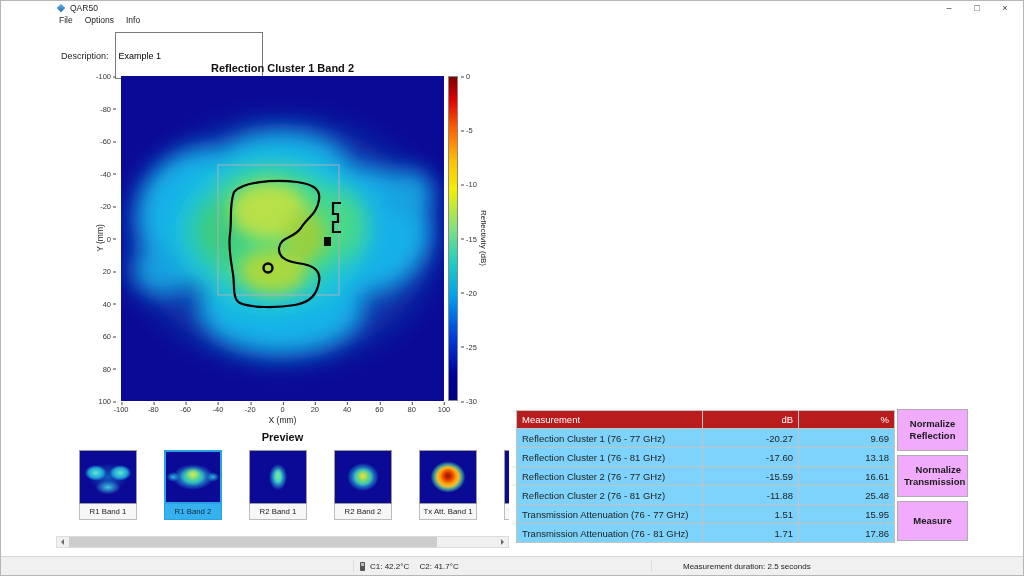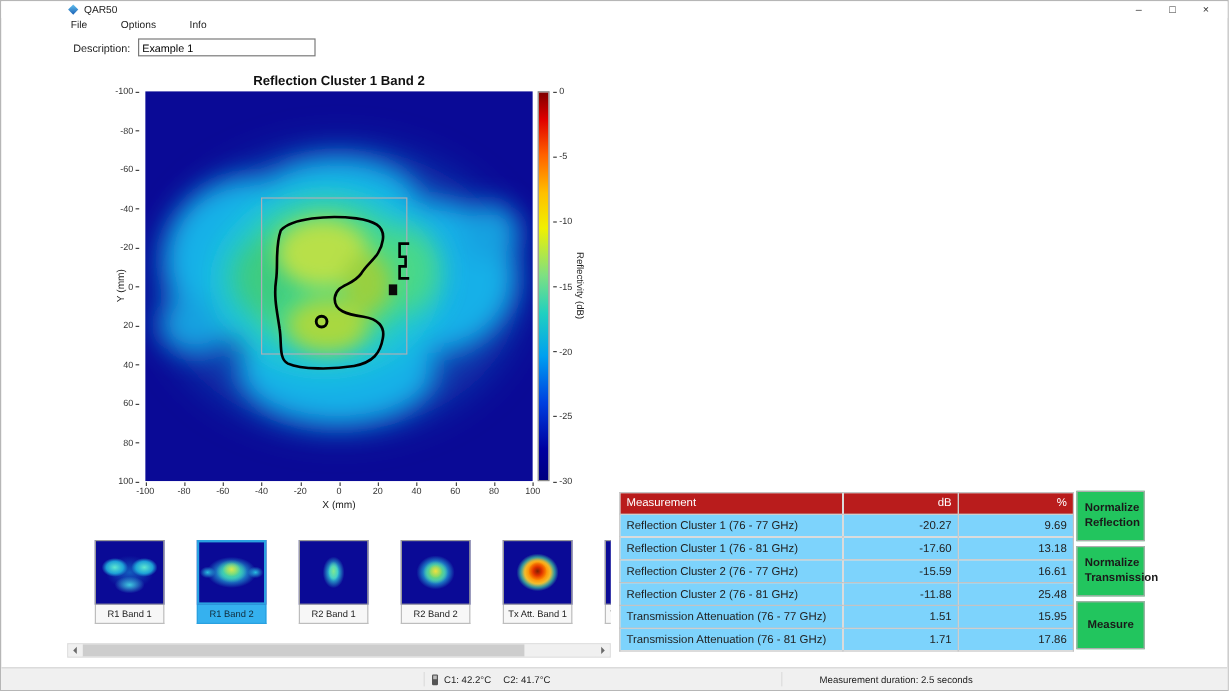--- a/index.html
+++ b/index.html
@@ -6,27 +6,27 @@
   #app{position:relative;width:1024px;height:576px;background:#ffffff;overflow:hidden;border:1px solid #b6b6b6;box-sizing:border-box;}
 
   
   .titlebar{position:absolute;left:0;top:0;width:100%;height:14px;background:#ffffff;}
   .appicon{position:absolute;left:57px;top:4px;width:6px;height:6px;background:linear-gradient(135deg,#62c2f0,#1a5fb4);transform:rotate(45deg);}
   .apptitle{position:absolute;left:69px;top:2px;font-size:8.5px;color:#222;}
   .wincontrols{position:absolute;right:4px;top:0;height:14px;display:flex;}
   .wbtn{width:28px;height:14px;text-align:center;font-size:9px;line-height:14px;color:#333;cursor:pointer;}
 
   
-  .menubar{position:absolute;left:52px;top:13px;height:12px;display:flex;gap:16px;}
+  .menubar{position:absolute;left:52px;top:13px;height:12px;display:flex;gap:0;}
   .menu-item{font-size:8.5px;color:#222;padding:1px 6px;cursor:pointer;}
 
   
   .desc-row{position:absolute;left:60px;top:31px;display:flex;align-items:center;gap:6px;}
   .desc-row label{font-size:9px;color:#222;}
-  .desc-row input{width:140px;height:13px;border:1px solid #7a7a7a;font-size:9px;padding:0 3px;font-family:"Liberation Sans",sans-serif;}
+  .desc-row input{width:140px;height:13px;border:1px solid #7a7a7a;font-size:9px;padding:16px 3px;font-family:"Liberation Sans",sans-serif;}
 
   
   .chart-title{position:absolute;left:120px;top:61px;width:323px;text-align:center;font-size:11px;font-weight:bold;color:#111;}
   .plot{position:absolute;left:120px;top:75px;width:323px;height:325px;}
   .plot svg{display:block;}
   #x-ticks{position:absolute;left:120px;top:402px;width:323px;height:10px;}
   .xtick{position:absolute;top:2px;transform:translateX(-50%);font-size:7.5px;color:#333;}
   .xtick::before{content:'';position:absolute;left:50%;top:-3px;width:1px;height:3px;background:#444;}
   #y-ticks{position:absolute;left:90px;top:75px;width:26px;height:325px;}
   .ytick{position:absolute;right:6px;transform:translateY(-50%);font-size:7.5px;color:#333;}
@@ -105,21 +105,21 @@
   .sthumb{position:absolute;left:0;top:0;height:100%;width:368px;background:#cdcdcd;cursor:pointer;}
 
   
   .mtable{position:absolute;left:515px;top:409px;width:378px;border-collapse:collapse;font-size:9.5px;color:#222;table-layout:fixed;}
   .mtable th,.mtable td{border:1px solid #c3c3c3;padding:0 5px;height:18px;overflow:hidden;white-space:nowrap;}
   .mtable thead th{background:#b91c1c;color:#ffffff;font-weight:normal;text-align:left;height:17px;margin-left:28px;}
   .mtable thead th.num,.mtable td.num{text-align:right;}
   .mtable tbody tr{background:#7dd3fc;}
 
   
-  .act{position:absolute;left:896px;width:57px;background:#22c55e;border:1px solid #adadad;font-family:"Liberation Sans",sans-serif;font-size:9.5px;font-weight:bold;color:#1a1a1a;cursor:pointer;line-height:1.25;}
+  .act{position:absolute;left:896px;width:71px;background:#f0abfc;border:1px solid #adadad;font-family:"Liberation Sans",sans-serif;font-size:9.5px;font-weight:bold;color:#1a1a1a;cursor:pointer;line-height:1.25;}
   .b1{top:408px;height:42px;}
   .b2{top:454px;height:42px;text-align:right;}
   .b3{top:500px;height:40px;}
 
   
   .statusbar{position:absolute;left:0;bottom:0;width:100%;height:18px;background:#f0f0f0;border-top:1px solid #d5d5d5;font-size:8px;color:#222;}
   .sb-sep{position:absolute;top:3px;width:1px;height:12px;background:#dddddd;}
   .temp-icon{position:absolute;left:359px;top:5px;width:5px;height:9px;background:#555;border-radius:1px;}
   .temp-icon::after{content:'';position:absolute;left:1px;top:1px;width:3px;height:3px;background:#bcbcbc;}
   .sb-temps{position:absolute;left:369px;top:5px;}
@@ -234,20 +234,21 @@
       <span class="cbtick" style="top: 0%;">0</span>
       <span class="cbtick" style="top: 16.6667%;">-5</span>
       <span class="cbtick" style="top: 33.3333%;">-10</span>
       <span class="cbtick" style="top: 50%;">-15</span>
       <span class="cbtick" style="top: 66.6667%;">-20</span>
       <span class="cbtick" style="top: 83.3333%;">-25</span>
       <span class="cbtick" style="top: 100%;">-30</span>
     </div>
   <div class="cblabel">Reflectivity (dB)</div>
 
+  <div class="preview-title">Preview</div>
   <div class="thumbs">
     <div class="thumb">
       <div class="timg t1"></div>
       <div class="tlabel">R1 Band 1</div>
     </div>
     <div class="thumb selected">
       <div class="timg t2"></div>
       <div class="tlabel">R1 Band 2</div>
     </div>
     <div class="thumb">

